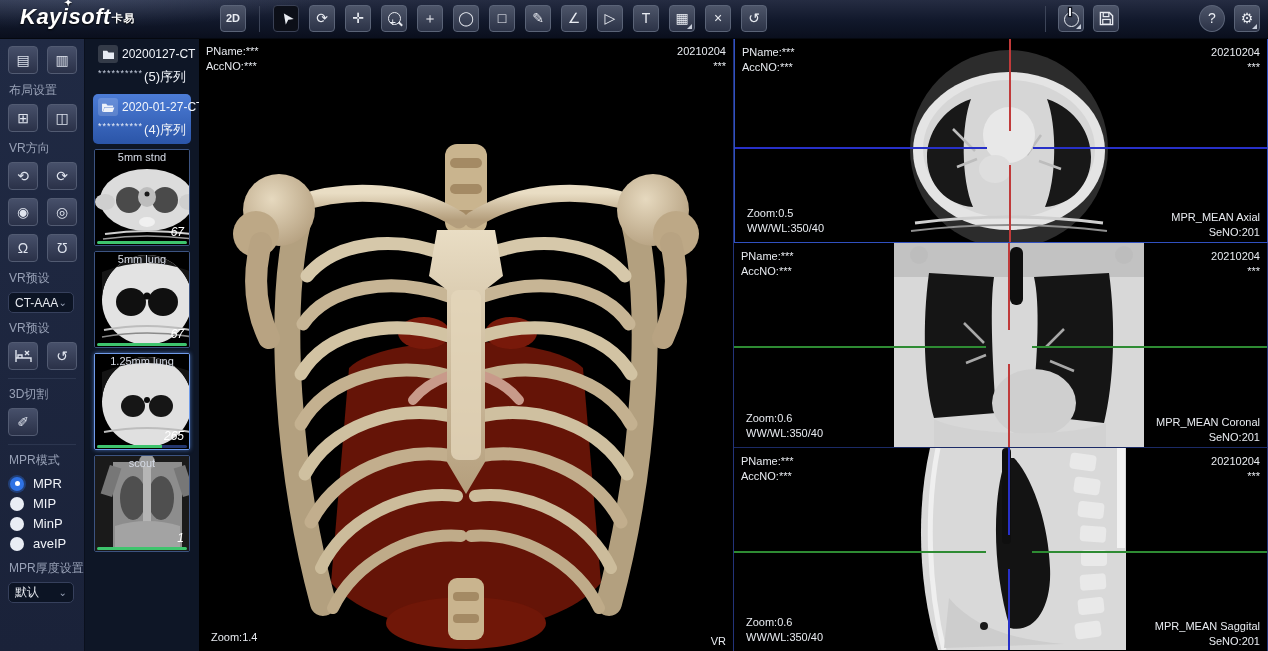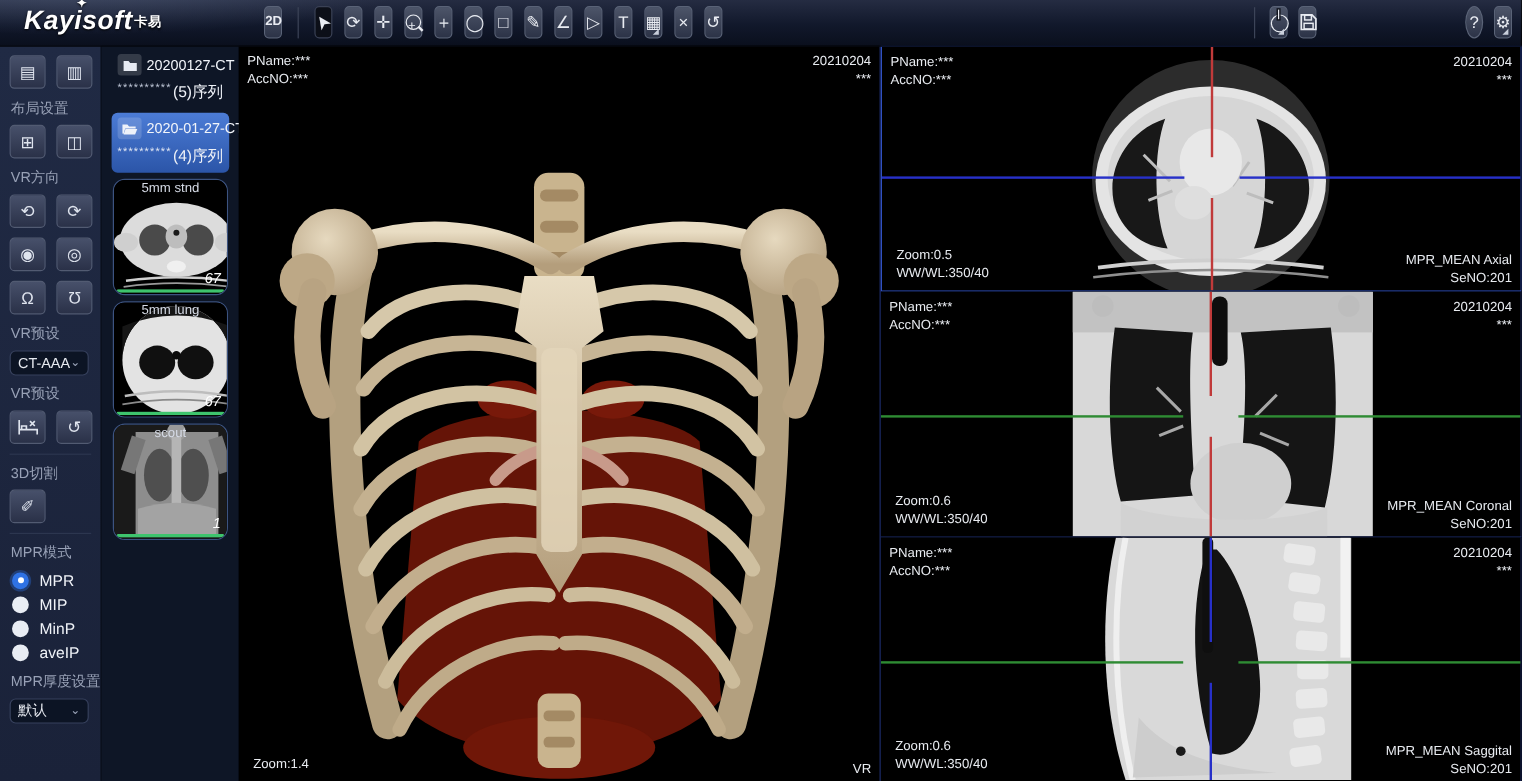--- a/index.html
+++ b/index.html
@@ -11,21 +11,21 @@
   .topbar{position:absolute;top:0;left:0;width:1268px;height:38px;
     background:linear-gradient(180deg,#252c42 0%,#11182b 55%,#0a0f1d 100%);
     border-bottom:1px solid #05080f;z-index:30;}
   .topbar::before{content:"";position:absolute;left:0;top:0;width:430px;height:38px;
     background:radial-gradient(ellipse 420px 70px at 60px -20px,rgba(160,180,220,.28),transparent 70%);}
   .logo{position:absolute;left:20px;top:4px;font-size:22px;font-weight:bold;font-style:italic;
     color:#fff;letter-spacing:.5px;text-shadow:0 1px 2px #000;text-align:right;}
   .logo .star{position:absolute;left:44px;top:-7px;font-size:10px;font-style:normal;color:#fff;}
   .logo-cn{font-size:11px;font-style:normal;font-weight:bold;vertical-align:2px;margin-left:1px;}
   .tool-group{position:absolute;left:220px;top:5px;display:flex;gap:10px;align-items:center;}
-  .tbtn{position:relative;width:15px;height:27px;border-radius:4px;border:1px solid #5a6377;
+  .tbtn{position:relative;width:26px;height:27px;border-radius:4px;border:1px solid #5a6377;
     background:linear-gradient(180deg,#4d5569 0%,#2c3347 100%);
     color:#e9ecf2;font-size:14px;line-height:25px;text-align:center;cursor:pointer;
     box-sizing:border-box;padding:0;font-family:"Liberation Sans",sans-serif;}
   .tbtn .g{display:inline-block;}
   .tbtn.active{background:#0c0f18;border-color:#3a4155;}
   .tbtn.small-g{font-size:11px;font-weight:bold;}
   .sep{width:1px;height:26px;background:#3c4458;margin:0 3px;}
   .corner::after{content:"";position:absolute;right:2px;bottom:2px;
     border-left:5px solid transparent;border-bottom:5px solid #c9cfdb;}
   .rot-cursor{transform:rotate(-125deg);font-size:15px;}
@@ -68,21 +68,21 @@
     box-sizing:border-box;padding:3px 8px;border-left:1px solid #0a101d;}
   .study{position:relative;border-radius:5px;padding:4px 5px 5px 5px;margin-bottom:3px;cursor:pointer;}
   .study.selected{background:linear-gradient(180deg,#4c7cd6 0%,#2b55a8 100%);}
   .study-line1{display:flex;align-items:center;gap:4px;}
   .study-ic{width:20px;height:18px;border-radius:3px;background:rgba(255,255,255,.16);
     display:flex;align-items:center;justify-content:center;flex:none;}
   .study-title{flex:1;text-align:right;font-size:12px;color:#f2f5fa;white-space:nowrap;}
   .study-line2{display:flex;justify-content:space-between;margin-top:5px;}
   .study-pat{font-size:9px;color:#c5cddd;letter-spacing:1px;}
   .study-cnt{font-size:13px;color:#eef1f7;}
-  .thumb{position:relative;height:95px;border:1px solid #3c5380;border-radius:10px;margin:5px 1px 4px 1px;
+  .thumb{position:relative;height:95px;border:1px solid #3c5380;border-radius:2px;margin:5px 1px 4px 1px;
     background:#000;overflow:hidden;cursor:pointer;}
   .thumb.selected{border:1px solid #6f9ae8;box-shadow:0 0 4px rgba(90,140,230,.7);}
   .thumb-title{position:absolute;top:1px;left:0;right:0;text-align:center;font-size:11px;color:#d6dbe6;z-index:3;}
   .thumb-count{position:absolute;right:5px;bottom:6px;font-size:12px;color:#fff;z-index:3;font-style:italic;}
   .thumb-bar{position:absolute;left:2px;right:2px;bottom:1px;height:3px;background:#23366e;z-index:3;border-radius:2px;overflow:hidden;}
   .thumb-bar .fill{height:100%;background:#3ec46d;}
   .thumb svg{position:absolute;inset:0;}
 
   
   .vr-view{position:absolute;left:199px;top:38px;width:534px;height:613px;background:#000;}
@@ -280,20 +280,36 @@
       <path d="M9 78 Q52 70 96 78" stroke="#bdbdbd" stroke-width="2" fill="none"></path>
       <path d="M7 85 Q52 77 98 85" stroke="#8a8a8a" stroke-width="1.6" fill="none"></path>
     </svg>
     <div class="thumb-title">5mm lung</div>
     <div class="thumb-count">67</div>
     <div class="thumb-bar">
         <div class="fill" style="width:100%"></div>
       </div>
   </div>
 
+  <div class="thumb selected">
+    <svg width="105" height="95" viewBox="0 0 105 95">
+      <rect width="105" height="95" fill="#000"></rect>
+      <circle cx="52" cy="48" r="45" fill="#e0e0e0"></circle>
+      <path d="M7 48 A45 45 0 0 1 97 48 L97 18 Q52 0 7 18 Z" fill="#141414"></path>
+      <ellipse cx="38" cy="52" rx="12" ry="11" fill="#161616"></ellipse>
+      <ellipse cx="66" cy="52" rx="12" ry="11" fill="#161616"></ellipse>
+      <circle cx="52" cy="46" r="3" fill="#0a0a0a"></circle>
+      <path d="M9 78 Q52 70 96 78" stroke="#bdbdbd" stroke-width="2" fill="none"></path>
+    </svg>
+    <div class="thumb-title">1.25mm lung</div>
+    <div class="thumb-count">265</div>
+    <div class="thumb-bar">
+        <div class="fill" style="width:72%"></div>
+      </div>
+  </div>
 
   <div class="thumb">
     <svg width="105" height="95" viewBox="0 0 105 95">
       <rect width="105" height="95" fill="#1a1a1a"></rect>
       <rect x="18" y="6" width="69" height="86" fill="#8d8d8d"></rect>
       <rect x="10" y="10" width="12" height="30" fill="#777" transform="rotate(18 16 25)"></rect>
       <rect x="83" y="10" width="12" height="30" fill="#777" transform="rotate(-18 89 25)"></rect>
       <circle cx="52" cy="6" r="8" fill="#9a9a9a"></circle>
       <ellipse cx="38" cy="42" rx="13" ry="22" fill="#4f4f4f"></ellipse>
       <ellipse cx="66" cy="42" rx="13" ry="22" fill="#4f4f4f"></ellipse>

